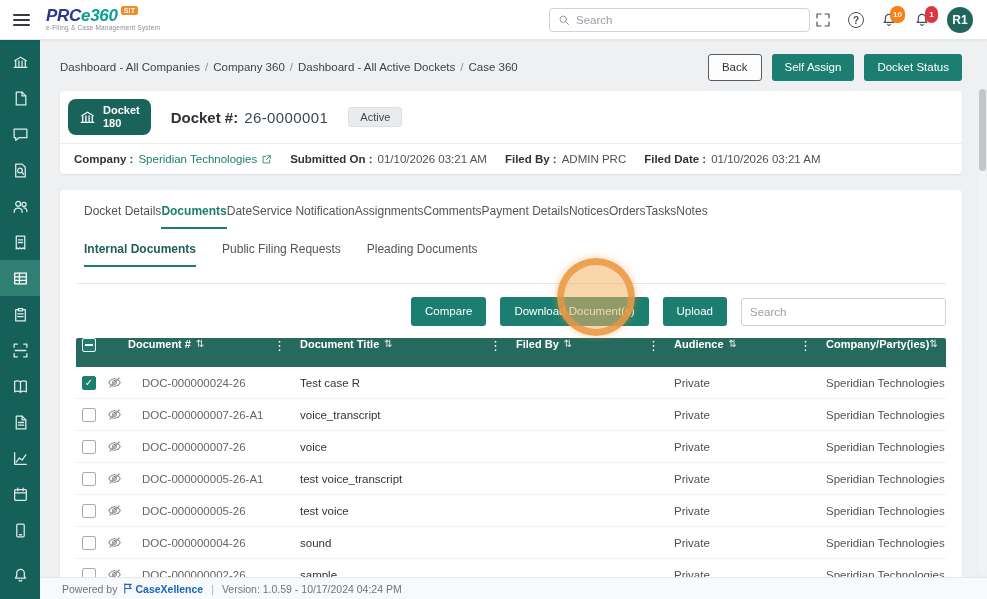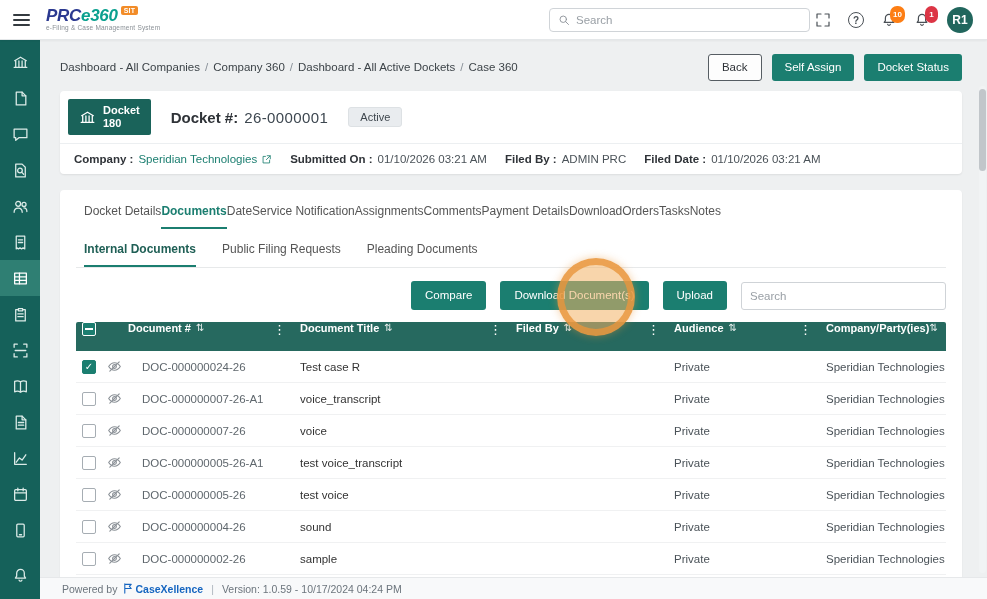--- a/index.html
+++ b/index.html
@@ -45,40 +45,40 @@
 .bc-sep{color:#868e96;margin:0 5px}
 .bc-item{cursor:default}
 .header-actions{margin-left:auto;display:flex;gap:10px}
 .btn{font-family:inherit;font-size:11.5px;border-radius:3px;padding:5px 13px;cursor:pointer;border:none;line-height:1.3}
 .btn-back{background:#fdfdfd;border:1px solid #565d63;color:#2f3338}
 .btn-teal{background:#1b7e70;color:#fff}
 
 
 .docket-card{margin:10px 25px 0 20px;background:#fff;border-radius:4px;box-shadow:0 1px 2px rgba(0,0,0,.08)}
 .docket-main{display:flex;align-items:center;gap:20px;padding:8px 12px 8px 8px}
-.docket-badge{background:#1a635a;color:#fff;border-radius:2px;display:flex;align-items:center;gap:7px;padding:5px 11px}
+.docket-badge{background:#1a635a;color:#fff;border-radius:8px;display:flex;align-items:center;gap:7px;padding:5px 11px}
 .docket-badge svg{width:17px;height:17px}
 .badge-text{display:flex;flex-direction:column;font-weight:bold;font-size:11px;line-height:1.2}
 .docket-number{font-size:15px;display:flex;gap:6px;align-items:baseline}
 .docket-number .lbl{font-weight:bold;color:#2f3338}
 .docket-number .num{color:#3d4750;letter-spacing:.4px}
 .status-pill{background:#e9ecef;color:#3f474e;font-size:11px;padding:3px 11px;border-radius:3px;border:1px solid #dde1e4}
 .docket-info{display:flex;align-items:center;gap:18px;padding:9px 14px;border-top:1px solid #eceff1;font-size:11.5px}
 .info-item{display:flex;align-items:center}
 .info-label{font-weight:bold;color:#2f3338}
 .info-value{color:#4a5258;margin-left:5px}
 .company-link{color:#1b7e70;margin-left:5px;cursor:pointer;display:flex;align-items:center;gap:4px}
 .company-link svg{width:11px;height:11px}
 
 
 .panel{margin:16px 25px 0 20px;background:#fff;border-radius:4px;box-shadow:0 1px 2px rgba(0,0,0,.07);padding:0 16px 6px;position:relative}
 .tabs{display:flex;padding:14px 8px 0;font-size:12px;color:#555}
 .tab{padding-bottom:9px;cursor:pointer;white-space:nowrap}
 .tab.active{color:#1b7e70;border-bottom:2px solid #1b7e70;font-weight:bold}
-.subtabs{display:flex;gap:26px;font-size:12px;color:#555;border-bottom:1px solid #e7e9ea;padding:13px 8px 0}
+.subtabs{display:flex;gap:26px;font-size:12px;color:#555;border-bottom:1px solid #e7e9ea;padding:13px 8px 16px}
 .subtab{padding-bottom:9px;cursor:pointer;white-space:nowrap}
 .subtab.active{color:#1f5f55;font-weight:bold;border-bottom:2px solid #1b7e70}
 .toolbar{display:flex;justify-content:flex-end;align-items:center;gap:14px;margin:13px 0 12px}
 .toolbar .btn-teal{padding:7px 14px}
 .toolbar-search{width:205px;height:28px;border:1px solid #cfd3d7;border-radius:3px;display:flex;align-items:center;padding:0 8px;background:#fff}
 .toolbar-search input{border:none;outline:none;font-size:11.5px;width:100%;color:#333;font-family:inherit}
 .toolbar-search input::placeholder{color:#9aa0a6}
 
 
 .thead,.trow{display:grid;grid-template-columns:26px 24px 172px 216px 158px 152px minmax(0,1fr);align-items:center}
@@ -348,21 +348,21 @@
 
     <section class="panel">
       <div class="tabs" id="tabs">
           <span class="tab">Docket Details</span>
           <span class="tab active">Documents</span>
           <span class="tab">Date</span>
           <span class="tab">Service Notification</span>
           <span class="tab">Assignments</span>
           <span class="tab">Comments</span>
           <span class="tab">Payment Details</span>
-          <span class="tab">Download</span>
+          <span class="tab">Notices</span>
           <span class="tab">Orders</span>
           <span class="tab">Tasks</span>
           <span class="tab">Notes</span>
         </div>
       <div class="subtabs" id="subtabs">
           <span class="subtab active">Internal Documents</span>
           <span class="subtab">Public Filing Requests</span>
           <span class="subtab">Pleading Documents</span>
         </div>
       <div class="toolbar">

